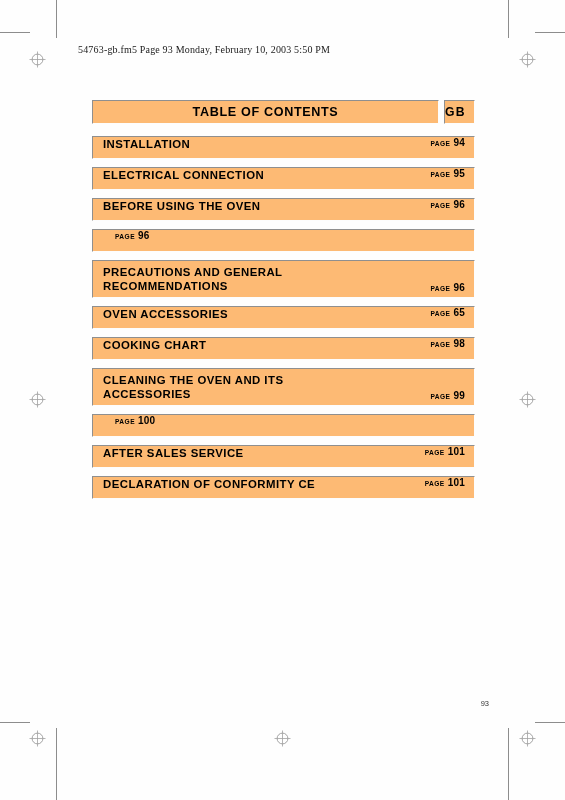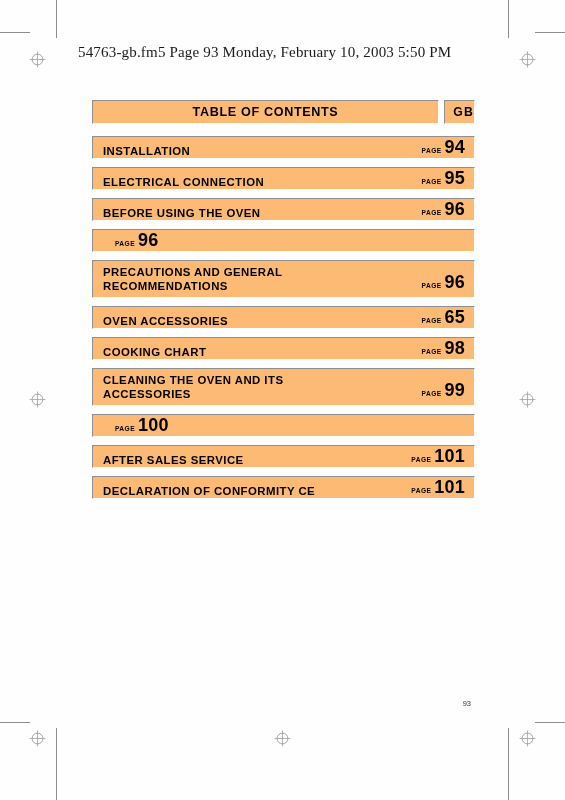--- a/index.html
+++ b/index.html
@@ -38,21 +38,21 @@
   }
   .crop-line.h { height: 1px; }
   .crop-line.v { width: 1px; }
 
   
   #doc-header {
     position: absolute;
     left: 78px;
     top: 44px;
     font-family: "Liberation Serif", serif;
-    font-size: 15px;
+    font-size: 10px;
     color: #1a1a1a;
     letter-spacing: .18px;
     white-space: nowrap;
   }
 
   
   #toc {
     position: absolute;
     left: 92px;
     top: 100px;
@@ -84,40 +84,40 @@
     font-size: 12.6px;
     font-weight: bold;
     color: #000;
     letter-spacing: .65px;
   }
   #lang-panel {
     width: 31px;
     height: 24px;
     display: flex;
     align-items: center;
-    justify-content: flex-end;
+    justify-content: flex-start;
   }
   #lang-text {
     font-size: 12.2px;
     font-weight: bold;
     color: #000;
     letter-spacing: 1.2px;
   }
 
   
   .entry {
     position: relative;
     display: flex;
     align-items: flex-end;
     justify-content: space-between;
     box-sizing: border-box;
     padding: 0 9px 0 10px;
     margin-bottom: 8px;
   }
-  .entry.h1 { height: 23px; align-items: flex-end; }
+  .entry.h1 { height: 23px; align-items: flex-start; }
   .entry.h2 { height: 38px; padding-bottom: 4px; }
 
   .entry-label {
     font-size: 11.4px;
     font-weight: bold;
     color: #000;
     letter-spacing: .45px;
     line-height: 14px;
     white-space: pre-line;
     text-align: left;
@@ -129,30 +129,30 @@
     flex: 0 0 auto;
     padding-left: 12px;
   }
   .page-word {
     font-size: 6.6px;
     font-weight: bold;
     color: #000;
     letter-spacing: .45px;
   }
   .page-num {
-    font-size: 18px;
+    font-size: 10px;
     font-weight: bold;
     color: #000;
     letter-spacing: .2px;
   }
 
   
   #folio {
     position: absolute;
-    right: 94px;
+    right: 76px;
     top: 699px;
     font-size: 7.5px;
     color: #333;
     font-family: "Liberation Sans", sans-serif;
     padding-left: 24px;
   }
 </style>
 </head>
 <body>
 

